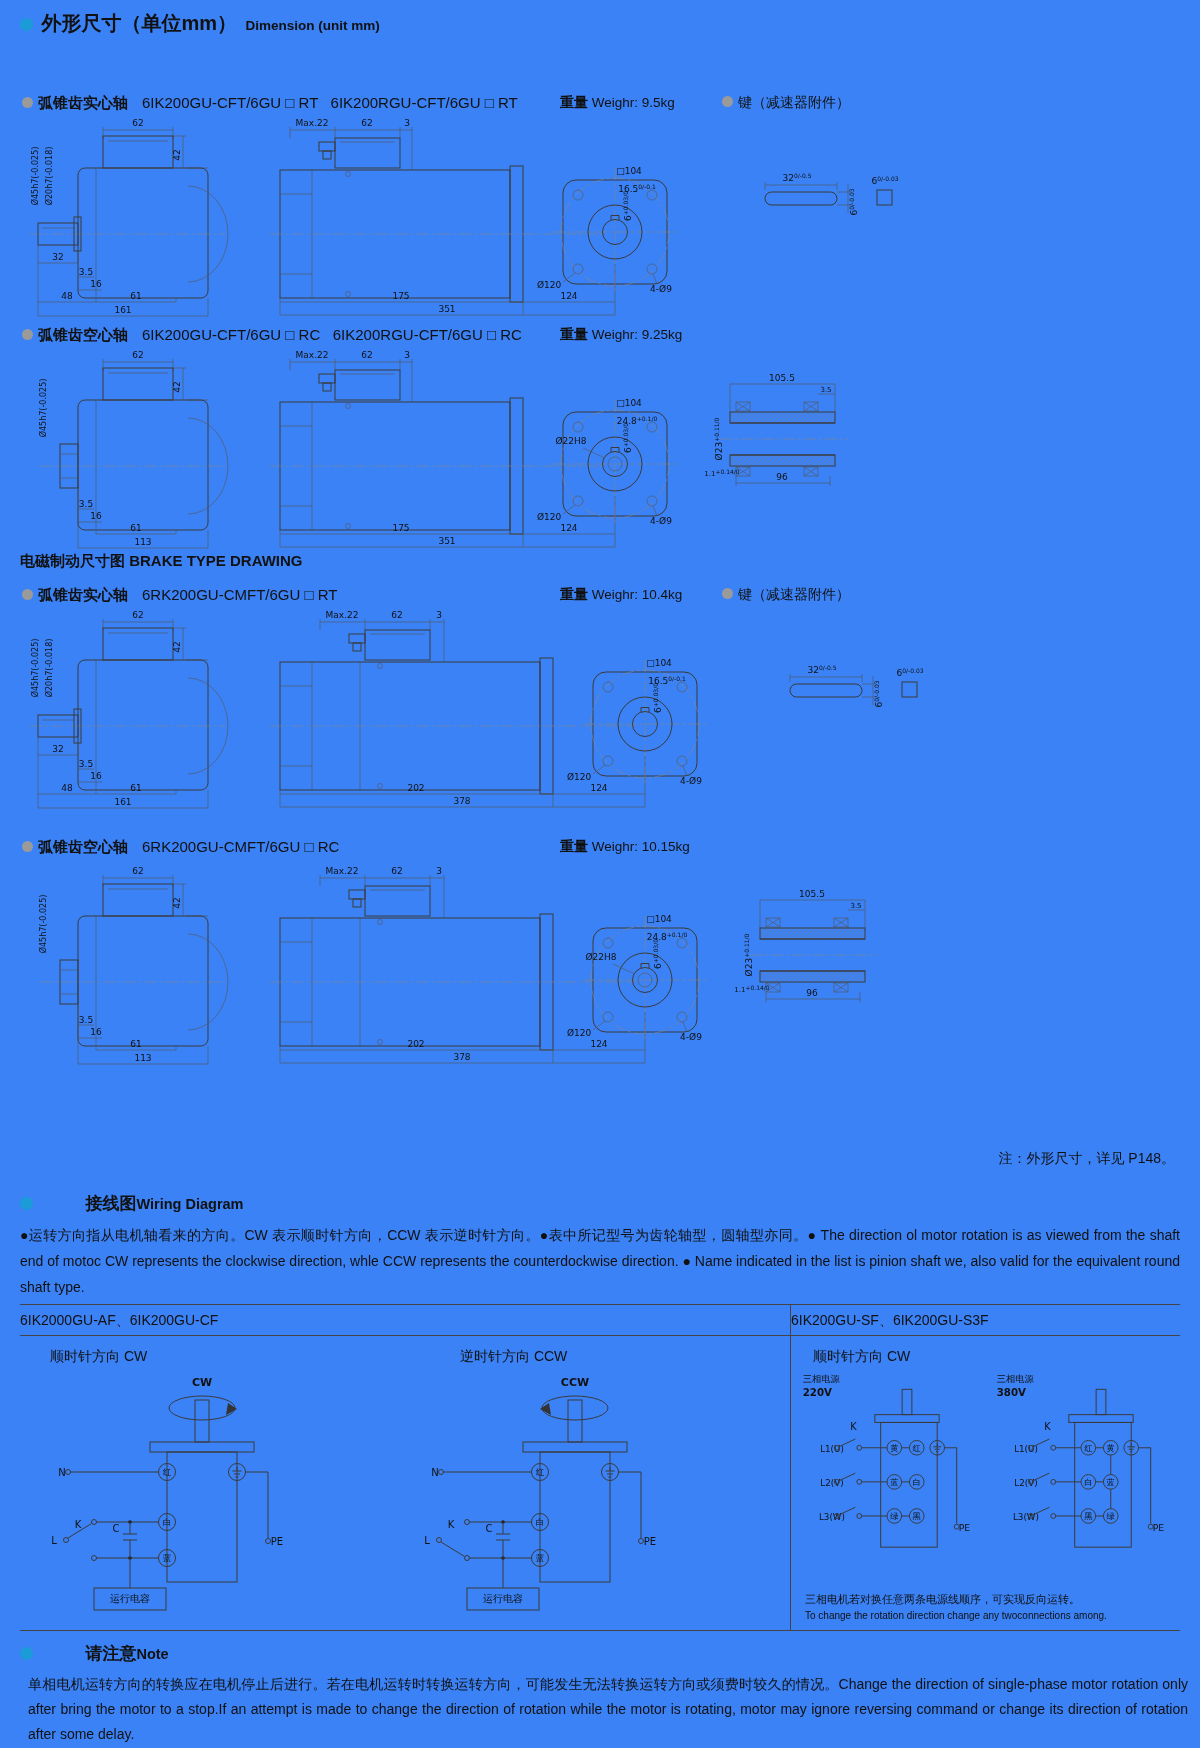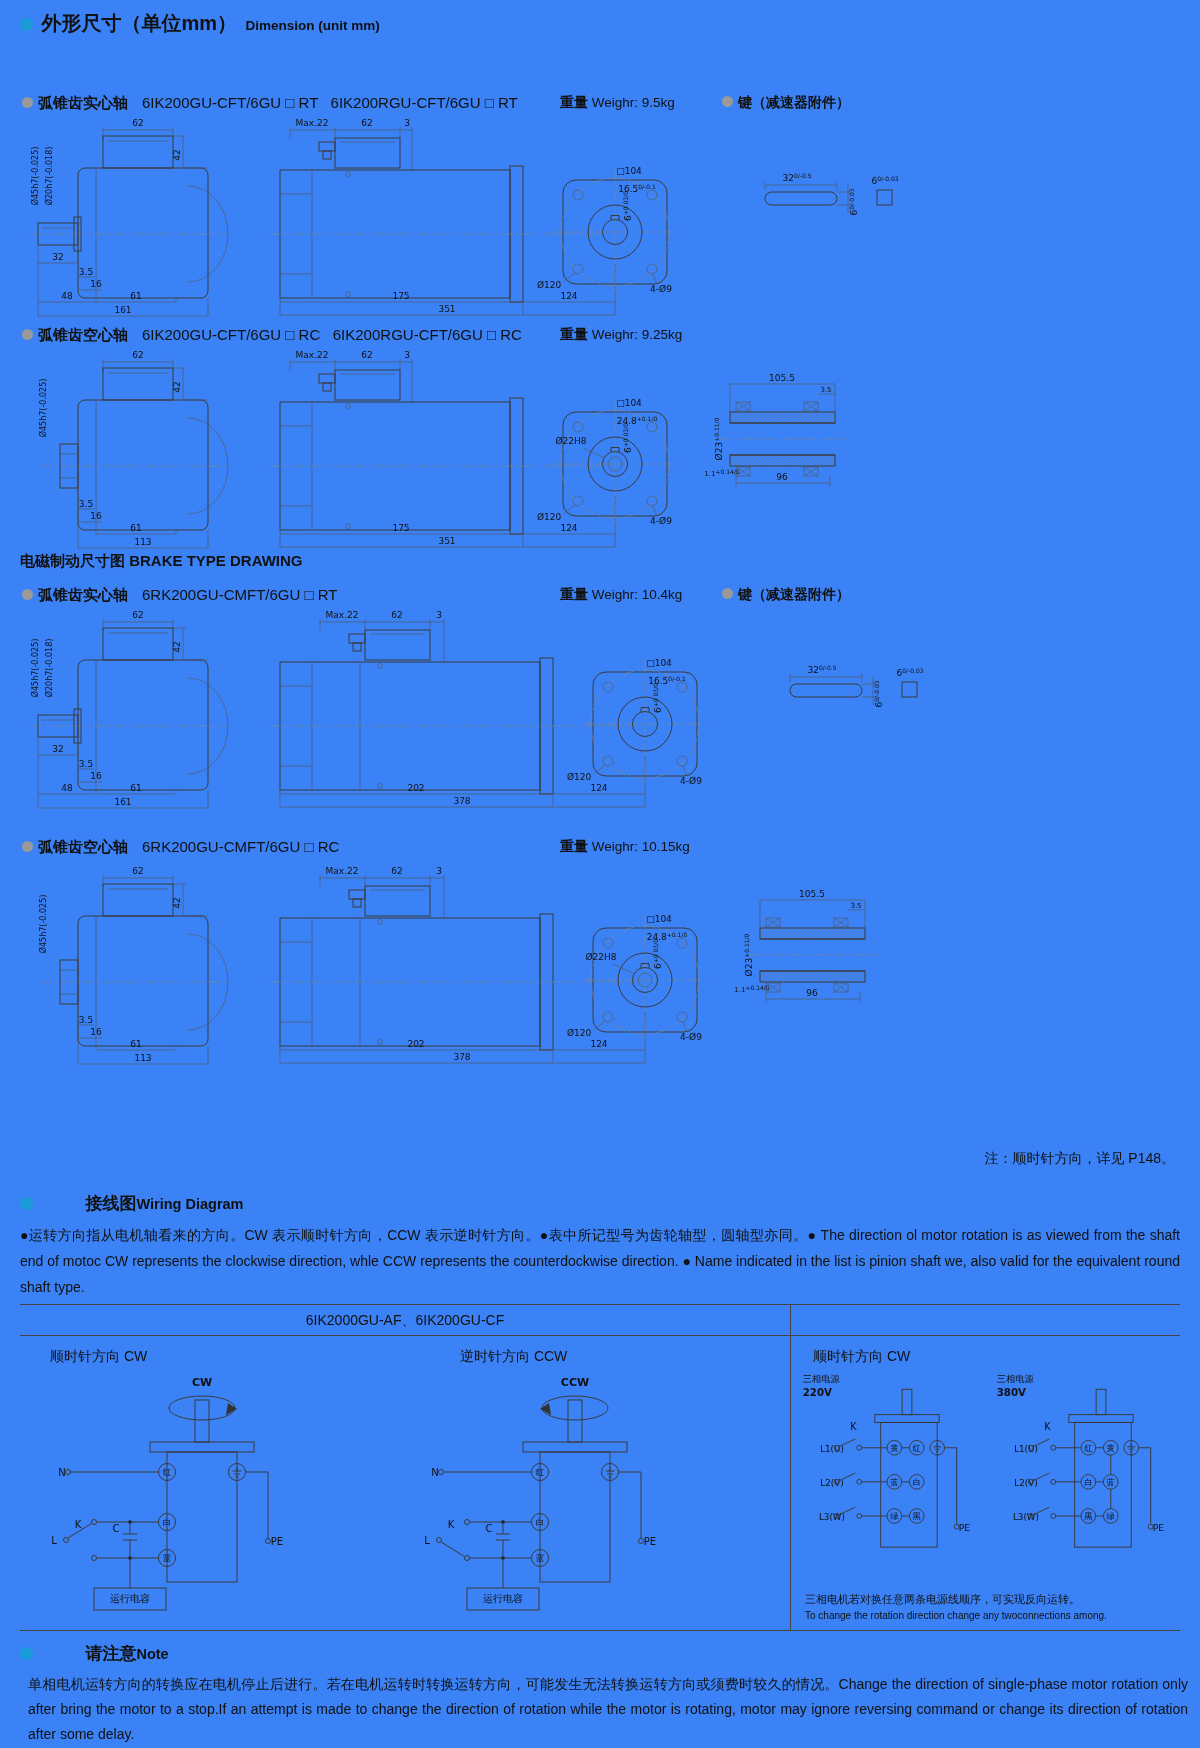--- a/index.html
+++ b/index.html
@@ -9,27 +9,27 @@
   .bullet-blue{display:inline-block;width:13px;height:13px;border-radius:50%;background:#1b9bd7;margin-right:4px;vertical-align:-1px;}
   .bullet-gray{display:inline-block;width:11px;height:11px;border-radius:50%;background:#9a9a9a;margin-right:5px;vertical-align:0px;}
   .pg-title-cn{font-size:20px;font-weight:bold;}
   .pg-title-en{font-size:13.5px;font-weight:bold;margin-left:4px;}
   .sec-title{font-size:15px;font-weight:bold;}
   .drow{position:absolute;left:0;width:1200px;height:20px;font-size:15px;}
   .drow .dname{position:absolute;left:22px;font-weight:bold;white-space:pre;}
   .drow .dmodels{position:absolute;left:142px;white-space:pre;}
   .drow .wlabel{position:absolute;left:560px;font-size:13.5px;}
   .drow .wlabel b{font-size:14px;}
-  .drow .klabel{position:absolute;left:722px;font-size:14px;font-weight:bold;white-space:pre;}
+  .drow .klabel{position:absolute;left:722px;font-size:14px;font-weight:normal;white-space:pre;}
   .jnote{position:absolute;left:0;width:1175px;text-align:right;font-size:14px;}
   .wtitle-cn{font-size:17px;font-weight:bold;margin-left:44px;}
   .wtitle-en{font-size:14.5px;font-weight:bold;}
   .intro{position:absolute;left:20px;width:1160px;font-size:14px;line-height:26px;text-align:justify;}
   .wtable{position:absolute;left:20px;width:1160px;border-top:1.5px solid #444;border-bottom:1.5px solid #444;}
-  .whead{display:flex;height:30px;line-height:30px;border-bottom:1px solid #444;font-size:14px;text-align:center;}
+  .whead{display:flex;height:30px;line-height:30px;border-bottom:1px solid #444;font-size:14px;}
   .whead .c1{width:770px;border-right:1px solid #444;}
   .whead .c2{flex:1;}
   .wbody{display:flex;height:294px;}
   .wbody .c1{width:770px;border-right:1px solid #444;position:relative;}
   .wbody .c2{width:389px;position:relative;}
   .dirlabel{position:absolute;font-size:14px;}
   .tpnote-cn{position:absolute;font-size:11px;}
   .tpnote-en{position:absolute;font-size:10px;}
   .ntext{position:absolute;left:20px;width:1160px;font-size:14px;line-height:25px;text-align:justify;}
   
@@ -545,32 +545,33 @@
         <line class="lt" x1="98" y1="91" x2="84" y2="100"></line>
       <text class="d" x="0" y="0" transform="translate(2 63) rotate(-90)"><tspan>Ø23</tspan><tspan class="tt" dy="-3">+0.11/0</tspan></text>
       <text class="t" x="2" y="100" text-anchor="end"><tspan>1.1</tspan><tspan class="tt" dy="-2">+0.14/0</tspan></text>
       <line class="dl" x1="16" y1="100" x2="16" y2="110"></line>
         <line class="dl" x1="110" y1="100" x2="110" y2="110"></line>
         <line class="dl" x1="16" y1="107" x2="110" y2="107"></line>
       <text class="d" x="62" y="104">96</text>
     </g>
   </svg>
 
-  <div class="jnote" style="top:1150px;">注：顺时针方向，详见 P148。</div>
+  <div class="jnote" style="top:1150px;">注：外形尺寸，详见 P148。</div>
 
   <div class="abs" style="top:1192px;left:20px;">
     <span class="bullet-blue"></span>
     <span class="wtitle-cn">接线图</span><span class="wtitle-en">Wiring Diagram</span>
   </div>
 
   <div class="intro" style="top:1222px;">●运转方向指从电机轴看来的方向。CW 表示顺时针方向，CCW 表示逆时针方向。●表中所记型号为齿轮轴型，圆轴型亦同。● The direction ol motor rotation is as viewed from the shaft end of motoc CW represents the clockwise direction, whle CCW represents the counterdockwise direction. ● Name indicated in the list is pinion shaft we, also valid for the equivalent round shaft type.</div>
 
   <div class="wtable" style="top:1304px;">
     <div class="whead">
       <div class="c1">6IK2000GU-AF、6IK200GU-CF</div>
+      <div class="c2">6IK200GU-SF、6IK200GU-S3F</div>
     </div>
     <div class="wbody">
       <div class="c1">
         <div class="dirlabel" style="left:30px;top:12px;">顺时针方向 CW</div>
         <div class="dirlabel" style="left:440px;top:12px;">逆时针方向 CCW</div>
 
         <svg class="abs" style="left:12px;top:36px;" width="340" height="250" viewBox="0 0 340 250">
           <text class="cwl" x="170" y="14">CW</text>
           <ellipse class="ln" cx="170" cy="36" rx="33" ry="12"></ellipse>
           <polygon class="arr" points="196,31 205,37 194,43"></polygon>

